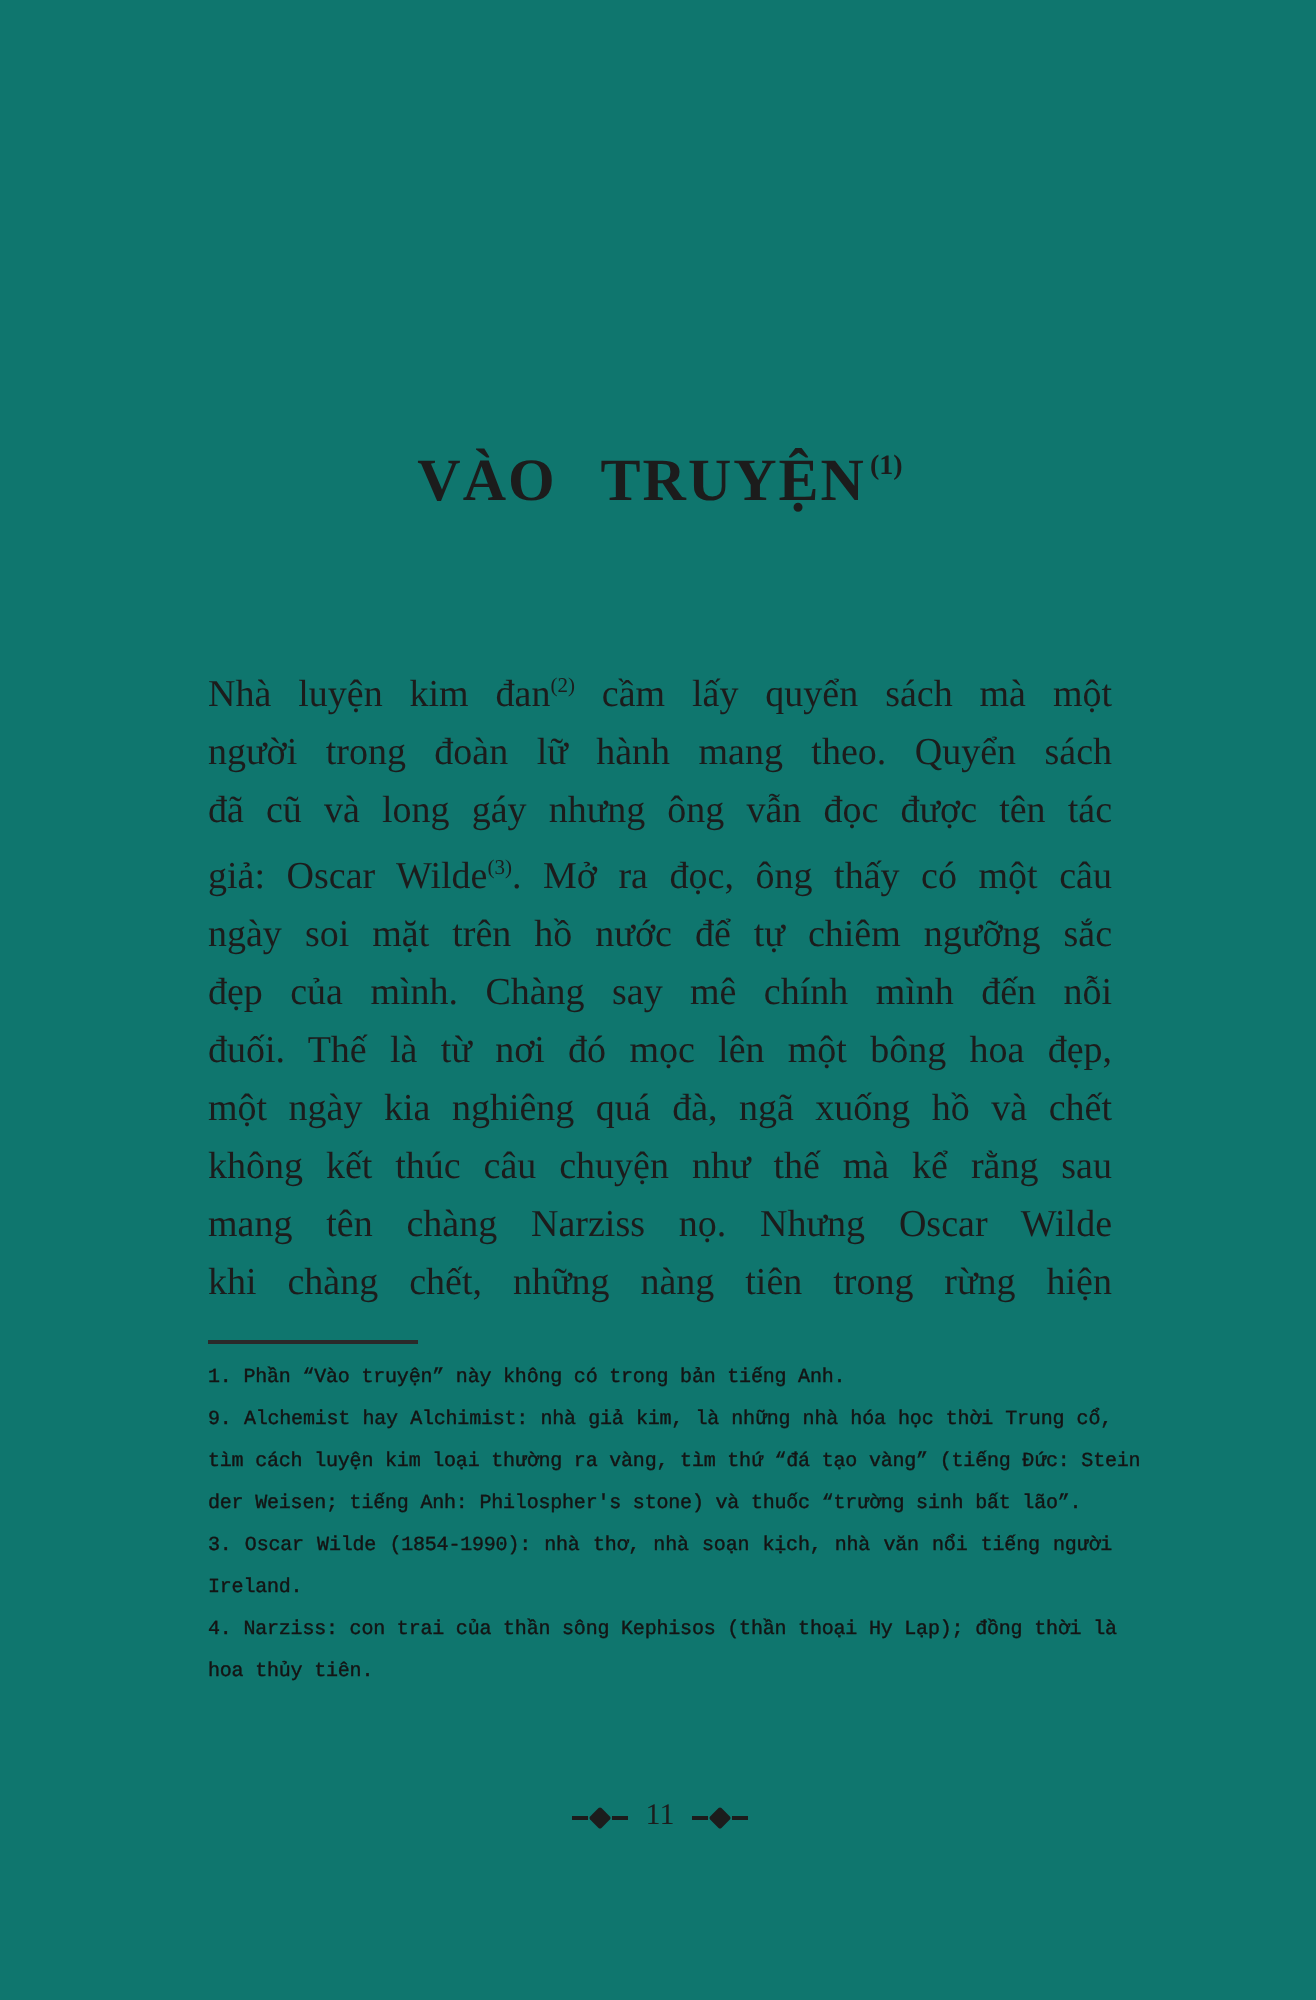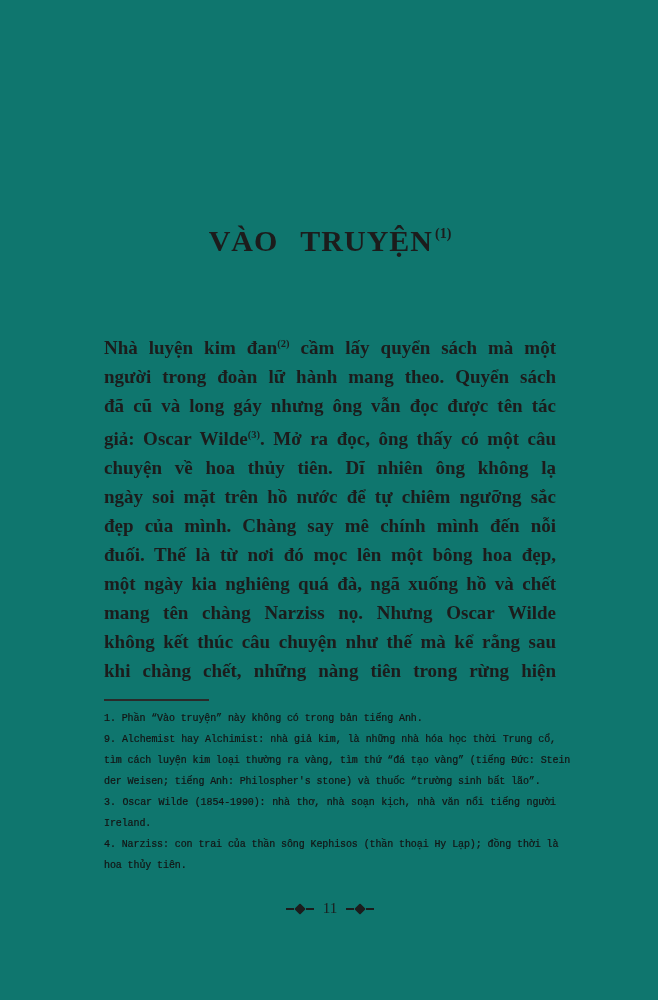--- a/index.html
+++ b/index.html
@@ -39,21 +39,20 @@
     vertical-align: 13px;
     letter-spacing: 0;
     word-spacing: 0;
     margin-left: 2px;
   }
 
   .bodytext {
     margin-top: 68px;
     font-size: 19px;
     line-height: 29px;
-    font-weight: bold;
   }
   .bline { white-space: nowrap; }
   .bline.just {
     text-align: justify;
     text-align-last: justify;
     -moz-text-align-last: justify;
   }
   .bline sup {
     font-size: 10.5px;
     vertical-align: 7px;
@@ -110,27 +109,26 @@
 <div class="page">
   <div class="content">
 
     <h1 class="title"><span>VÀO TRUYỆN</span><sup class="sup">(1)</sup></h1>
 
     <div class="bodytext">
         <div class="bline just"><span>Nhà luyện kim đan</span><sup>(2)</sup><span> cầm lấy quyển sách mà một</span></div>
         <div class="bline just"><span>người trong đoàn lữ hành mang theo. Quyển sách</span></div>
         <div class="bline just"><span>đã cũ và long gáy nhưng ông vẫn đọc được tên tác</span></div>
         <div class="bline just"><span>giả: Oscar Wilde</span><sup>(3)</sup><span>. Mở ra đọc, ông thấy có một câu</span></div>
-        <div class="bline just"><span>chuyện về hoa thủy tiên. Dĩ nhiên ông không lạ</span></div>
         <div class="bline just"><span>ngày soi mặt trên hồ nước để tự chiêm ngưỡng sắc</span></div>
         <div class="bline just"><span>đẹp của mình. Chàng say mê chính mình đến nỗi</span></div>
         <div class="bline just"><span>đuối. Thế là từ nơi đó mọc lên một bông hoa đẹp,</span></div>
         <div class="bline just"><span>một ngày kia nghiêng quá đà, ngã xuống hồ và chết</span></div>
+        <div class="bline just"><span>không kết thúc câu chuyện như thế mà kể rằng sau</span></div>
         <div class="bline just"><span>mang tên chàng Narziss nọ. Nhưng Oscar Wilde</span></div>
-        <div class="bline just"><span>không kết thúc câu chuyện như thế mà kể rằng sau</span></div>
         <div class="bline just"><span>khi chàng chết, những nàng tiên trong rừng hiện</span></div>
       </div>
 
     <div class="fnrule"></div>
 
     <div class="footnotes">
         <div>
           <div class="fline">1. Phần “Vào truyện” này không có trong bản tiếng Anh.</div>
         </div>
         <div>

